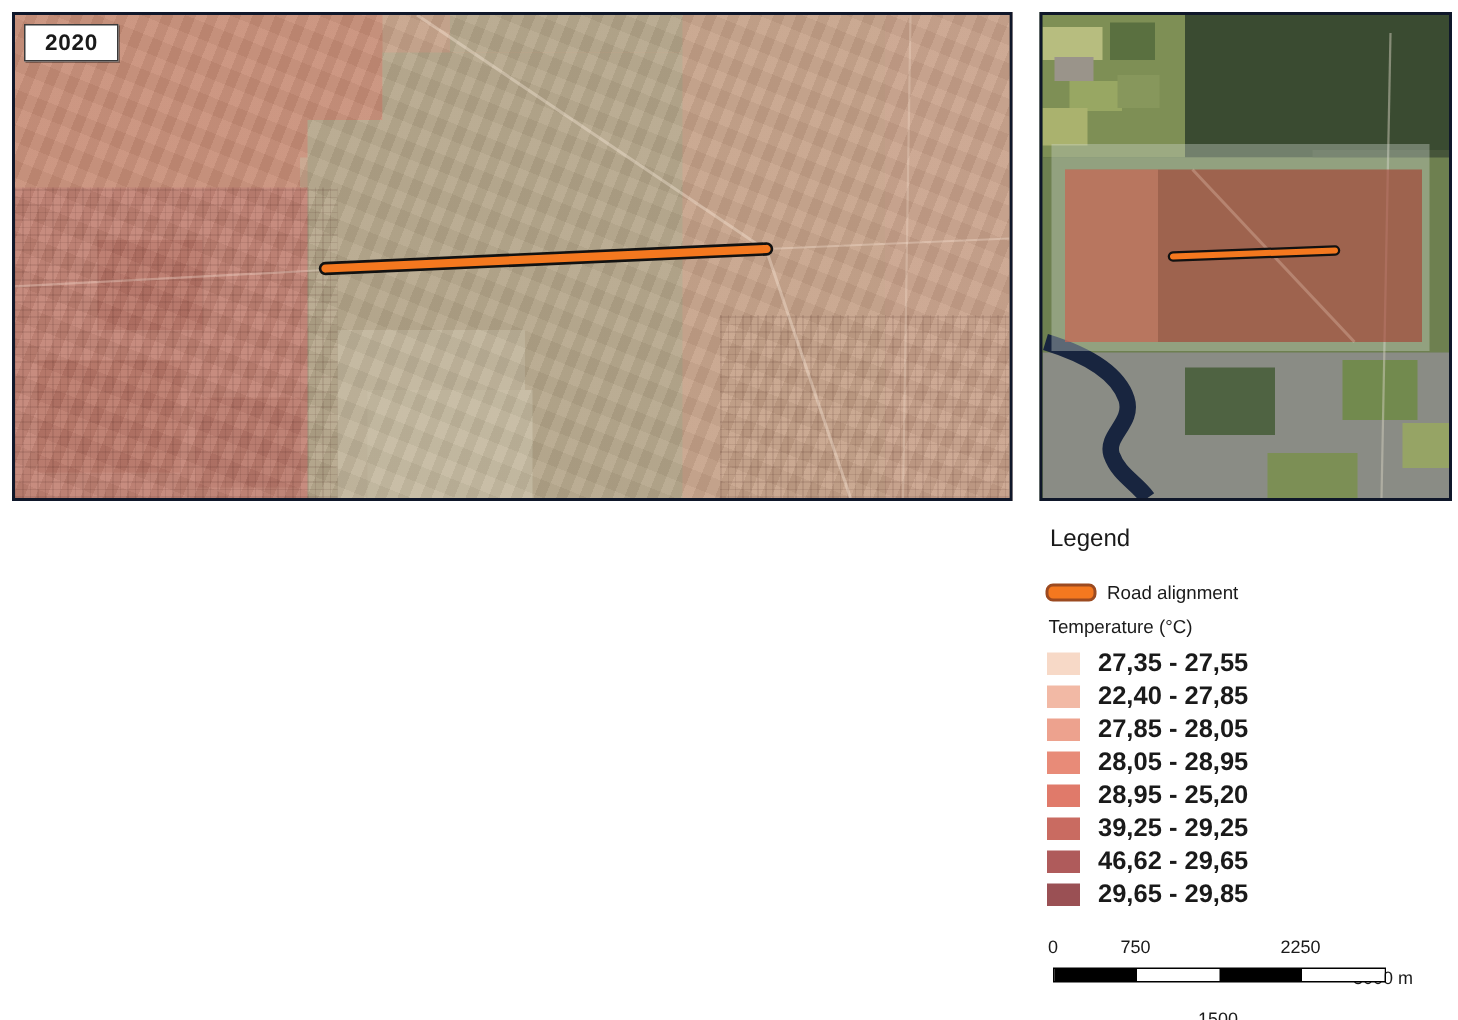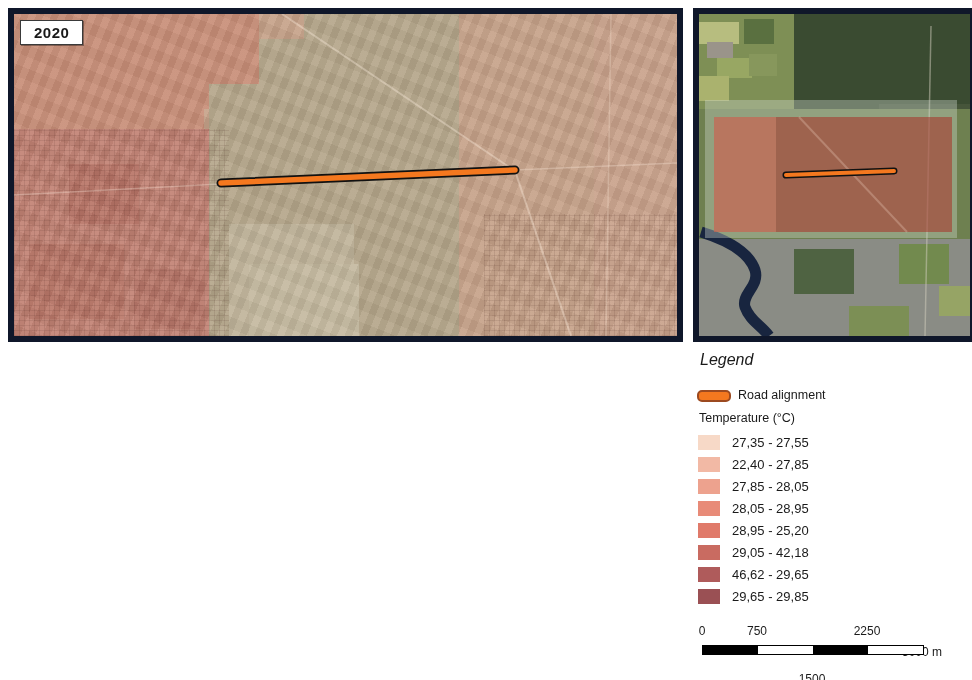--- a/index.html
+++ b/index.html
@@ -1,20 +1,20 @@
 <!DOCTYPE html>
 <html style="--road: #f4781f; --road-outline: #9c4a20;"><head>
 <meta charset="utf-8">
 <style>
   html,body{margin:0;padding:0;background:#ffffff;}
   .canvas{position:relative;width:972px;height:680px;background:#ffffff;
           font-family:"Liberation Sans",sans-serif;color:#1a1a1a;overflow:hidden;}
 
   
-  .mapframe{position:absolute;border:6px solid #0f172a;overflow:hidden;background:#c6a289;}
+  .mapframe{position:absolute;border:2px solid #0f172a;overflow:hidden;background:#c6a289;}
   #map2020{left:8px;top:8px;width:663px;height:322px;}
   #map2050{left:8px;top:346px;width:663px;height:329px;background:#b04f40;}
   #overview{left:693px;top:8px;width:271px;height:322px;background:#5f7347;}
 
   .patch{position:absolute;}
   .lines-svg{position:absolute;left:0;top:0;width:100%;height:100%;}
 
   
   .tex-fields{position:absolute;inset:0;
     background-image:
@@ -23,30 +23,30 @@
   .tex-urban{position:absolute;
     background-image:
       repeating-linear-gradient(0deg, rgba(60,25,20,0.10) 0 1px, transparent 1px 5px),
       repeating-linear-gradient(90deg, rgba(60,25,20,0.10) 0 1px, transparent 1px 5px);}
 
   .year-label{position:absolute;left:6px;top:6px;background:#ffffff;border:1px solid #3a3a3a;
     padding:3px 13px;font-size:15px;font-weight:bold;letter-spacing:0.5px;box-shadow:1px 1px 0 rgba(0,0,0,0.35);}
 
   
   .legend{position:absolute;left:693px;top:347px;width:279px;height:333px;background:#ffffff;}
-  .legend-title{position:absolute;left:7px;top:4px;font-size:16px;font-style:italic;}
-  .road-row{position:absolute;left:4px;top:41px;display:flex;align-items:flex-end;}
+  .legend-title{position:absolute;left:7px;top:4px;font-size:16px;}
+  .road-row{position:absolute;left:4px;top:41px;display:flex;align-items:center;}
   .road-pill{width:30px;height:8px;border-radius:5px;border:2px solid var(--road-outline,#9c4a20);
     background:var(--road,#f4781f);}
   .road-row-label{margin-left:7px;font-size:12.5px;}
   .temp-title{position:absolute;left:6px;top:64px;font-size:12.5px;}
   .cls-list{position:absolute;left:5px;top:84px;}
   .cls-row{display:flex;align-items:center;height:22px;}
   .swatch{width:22px;height:15px;flex:0 0 22px;}
-  .cls-label{margin-left:12px;font-size:13px;}
+  .cls-label{margin-left:12px;font-size:17px;font-weight:bold;}
 
   .scalebar{position:absolute;left:9px;top:277px;width:240px;height:32px;}
   .scale-labels{position:absolute;left:0;top:0;width:220px;height:15px;}
   .scale-labels .tick{position:absolute;top:0;transform:translateX(-50%);font-size:12px;white-space:nowrap;}
   .bar{position:absolute;left:0;top:21px;width:220px;height:8px;border:1px solid #000;display:flex;}
   .bar span{flex:0 0 55px;height:100%;}
   .seg-b{background:#000;} .seg-w{background:#fff;}
 </style>
 </head>
 <body>
@@ -132,21 +132,21 @@
         <div class="cls-row">
           <span class="swatch" style="background: rgb(232, 139, 120);"></span>
           <span class="cls-label">28,05 - 28,95</span>
         </div>
         <div class="cls-row">
           <span class="swatch" style="background: rgb(224, 122, 106);"></span>
           <span class="cls-label">28,95 - 25,20</span>
         </div>
         <div class="cls-row">
           <span class="swatch" style="background: rgb(201, 107, 97);"></span>
-          <span class="cls-label">29,05 - 42,18</span>
+          <span class="cls-label">39,25 - 29,25</span>
         </div>
         <div class="cls-row">
           <span class="swatch" style="background: rgb(175, 91, 91);"></span>
           <span class="cls-label">46,62 - 29,65</span>
         </div>
         <div class="cls-row">
           <span class="swatch" style="background: rgb(154, 80, 84);"></span>
           <span class="cls-label">29,65 - 29,85</span>
         </div>
       </div>

